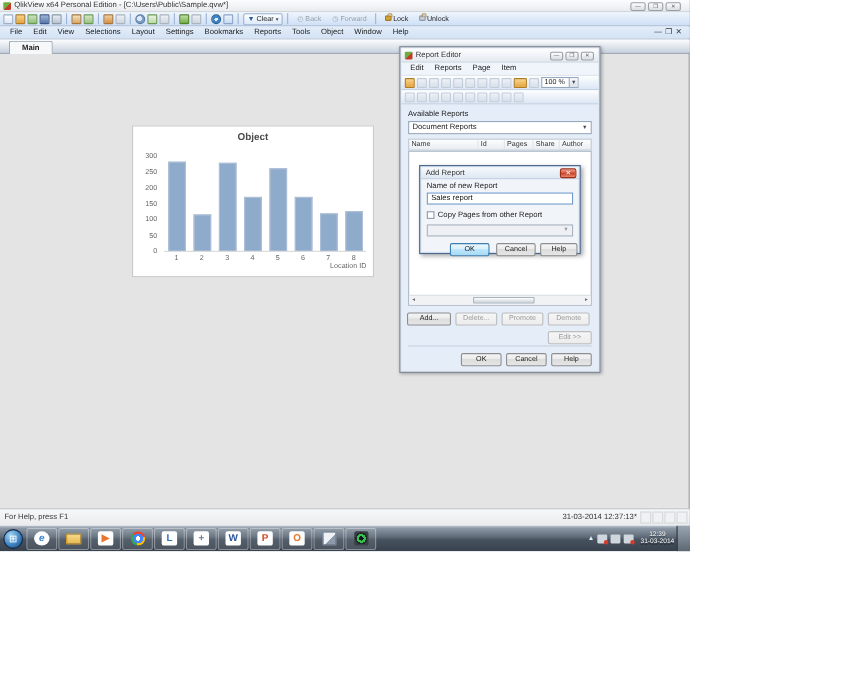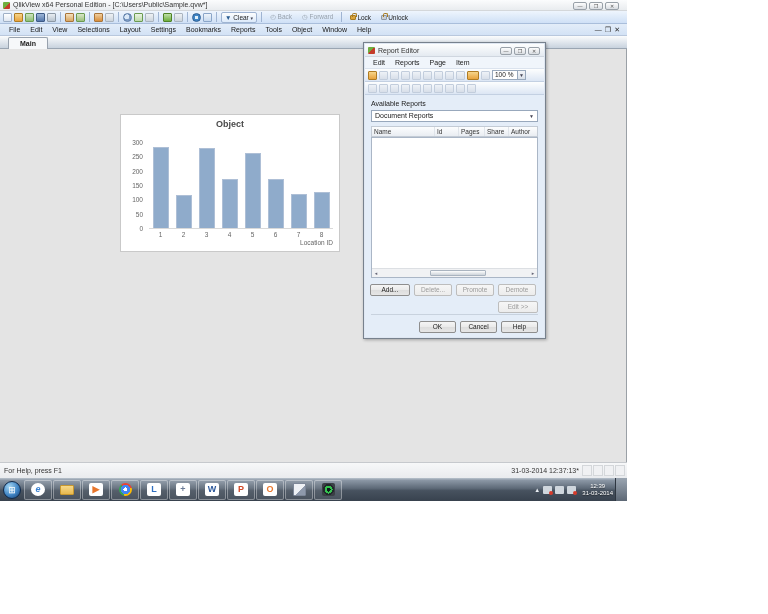--- a/index.html
+++ b/index.html
@@ -306,20 +306,40 @@
       <div class="btn dis" style="left:91px; top:189px; width:38px;">Promote</div>
       <div class="btn dis" style="left:133px; top:189px; width:38px;">Demote</div>
       <div class="btn dis" style="right:6px; top:206px; width:40px;">Edit &gt;&gt;</div>
       <div id="re-sep"></div>
       <div class="btn" style="right:88px; top:226px; width:37px;">OK</div>
       <div class="btn" style="right:47px; top:226px; width:37px;">Cancel</div>
       <div class="btn" style="right:6px; top:226px; width:37px;">Help</div>
     </div>
   </div>
 
+  <div id="ar">
+    <div id="ar-title">
+      <div class="t">Add Report</div>
+      <div id="ar-close">✕</div>
+    </div>
+    <div id="ar-body">
+      <div id="ar-name-label">Name of new Report</div>
+      <input id="ar-name-input" type="text" value="Sales report" style="">
+      <div id="ar-check-row">
+        <div id="ar-checkbox"></div>
+        <div id="ar-check-label">Copy Pages from other Report</div>
+      </div>
+      <div id="ar-combo">
+        <span class="arr">▼</span>
+      </div>
+      <div class="btn def" style="left:26px; top:58px; width:36px;">OK</div>
+      <div class="btn" style="left:68px; top:58px; width:36px;">Cancel</div>
+      <div class="btn" style="left:108px; top:58px; width:34px;">Help</div>
+    </div>
+  </div>
 
   <div id="statusbar">
     <div class="l">For Help, press F1</div>
     <div class="r">31-03-2014 12:37:13*</div>
     <div class="panes">
       <div class="pane"></div>
       <div class="pane"></div>
       <div class="pane"></div>
       <div class="pane"></div>
     </div>

